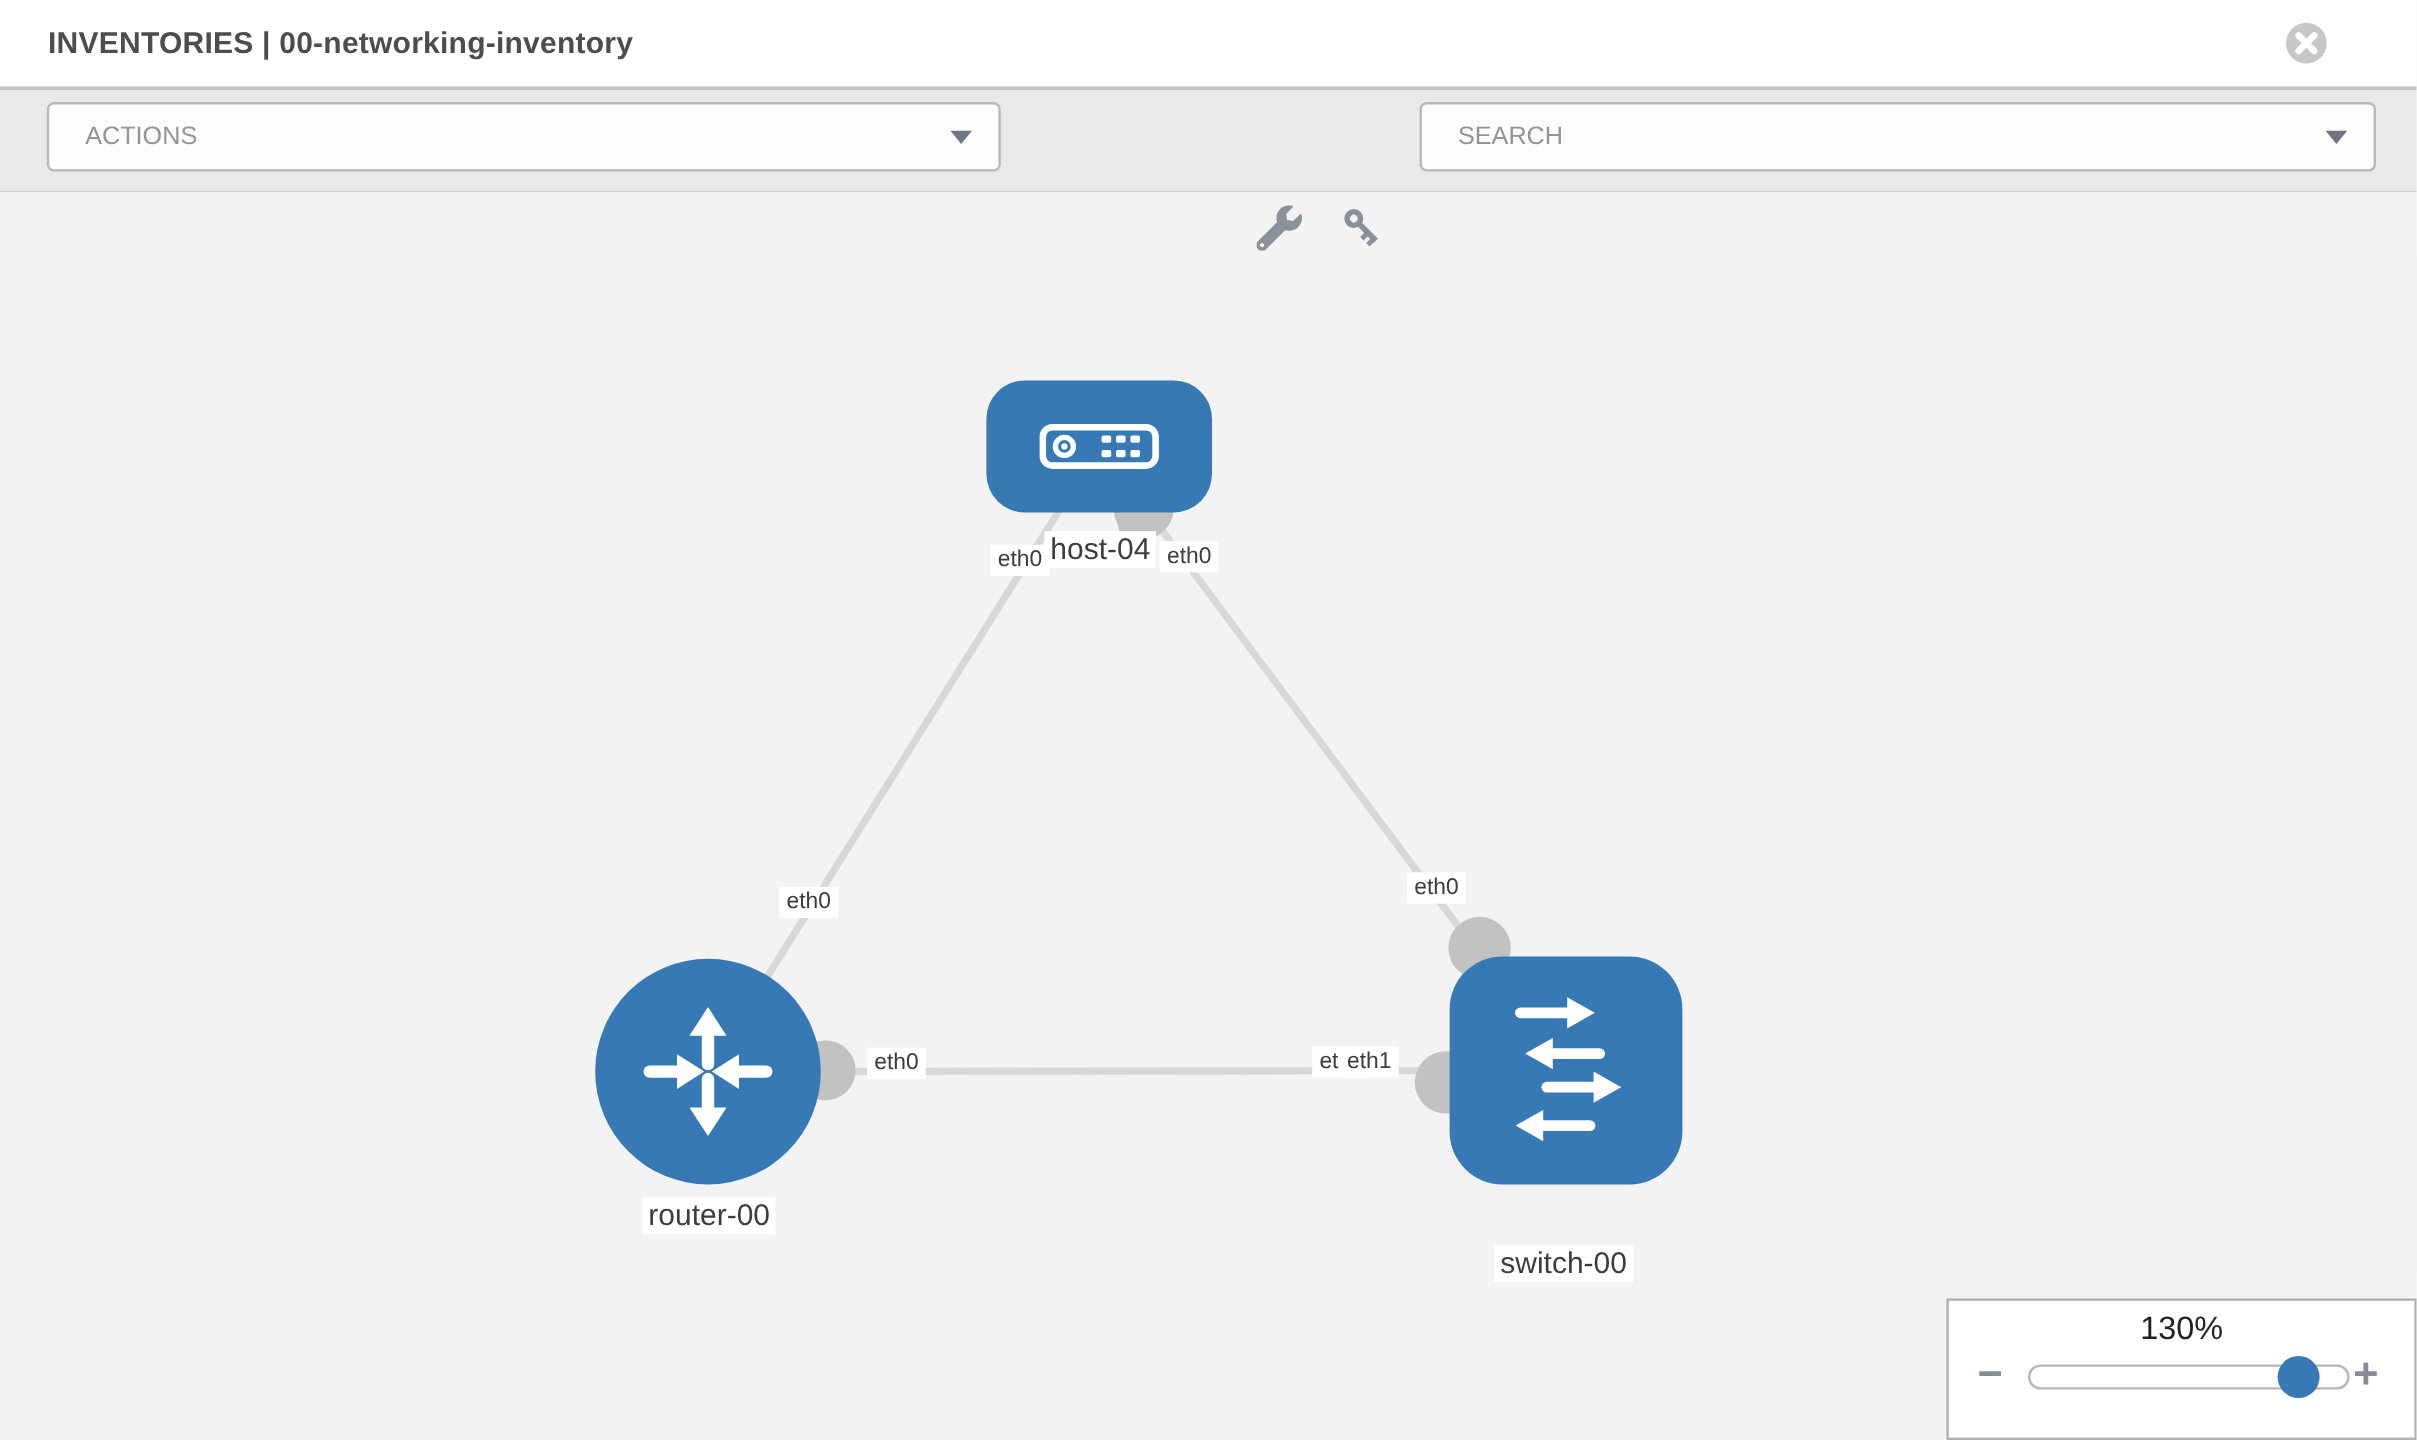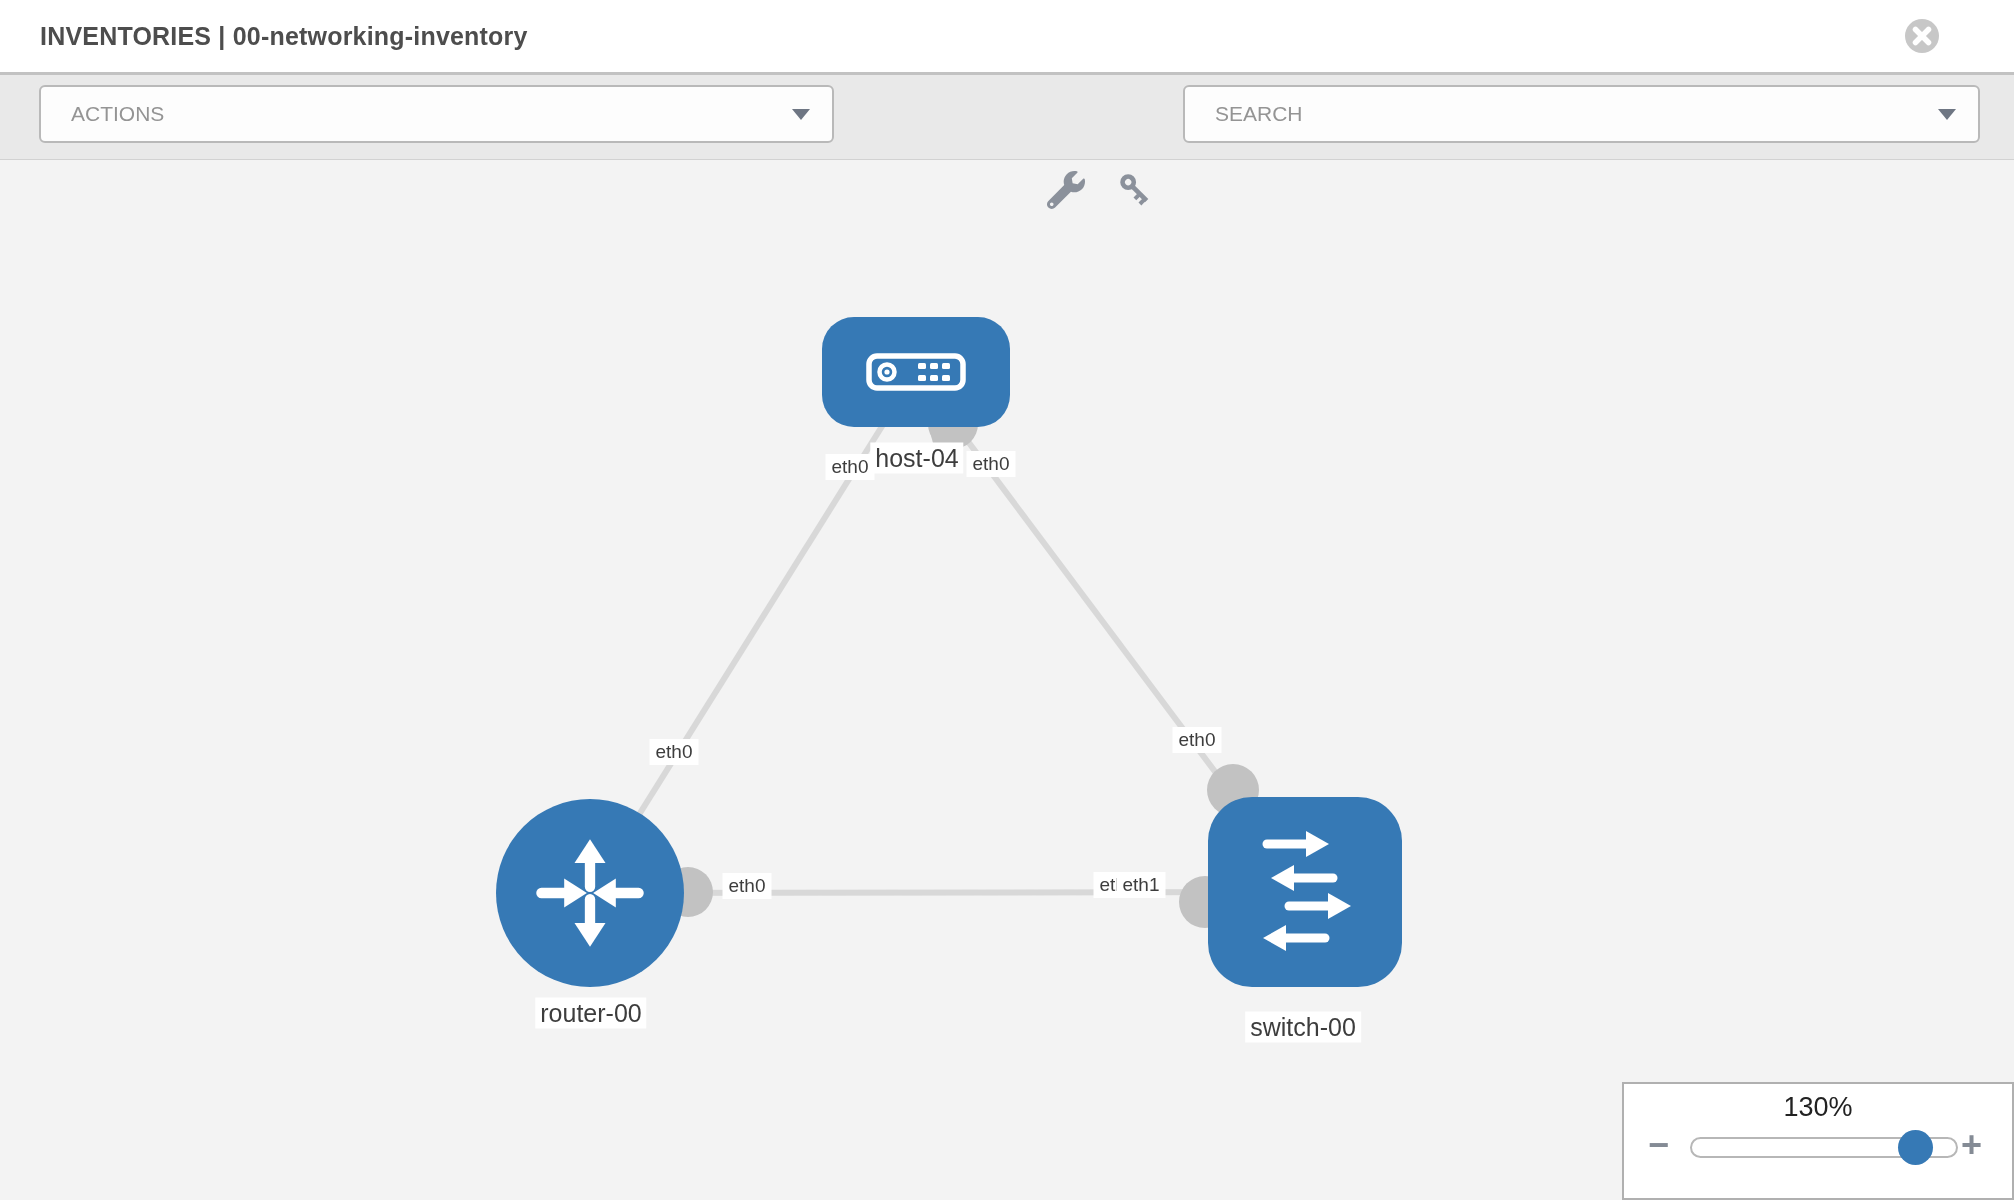--- a/index.html
+++ b/index.html
@@ -163,21 +163,21 @@
         <line x1="56" y1="82" x2="98" y2="82"></line>
         <polygon points="118,82 95,69 95,95" stroke="none"></polygon>
         <line x1="92" y1="114" x2="50" y2="114"></line>
         <polygon points="30,114 53,101 53,127" stroke="none"></polygon>
       </g>
     </svg>
   </div>
 
   <div class="canvas-label node-label" style="left:917px;top:458px;">host-04</div>
   <div class="canvas-label node-label" style="left:591px;top:1013px;">router-00</div>
-  <div class="canvas-label node-label" style="left:1303px;top:1027px;">switch-00</div>
+  <div class="canvas-label node-label" style="left:1303px;top:1053px;">switch-00</div>
 
   <div class="canvas-label iface-label" style="left:850px;top:467px;">eth0</div>
   <div class="canvas-label iface-label" style="left:991px;top:464px;">eth0</div>
   <div class="canvas-label iface-label" style="left:674px;top:752px;">eth0</div>
   <div class="canvas-label iface-label" style="left:747px;top:886px;">eth0</div>
   <div class="canvas-label iface-label" style="left:1197px;top:740px;">eth0</div>
   <div class="canvas-label iface-label" style="left:1118px;top:885px;z-index:3;">eth1</div>
   <div class="canvas-label iface-label" style="left:1141px;top:885px;z-index:4;">eth1</div>
 
   <div id="zoom-panel">

